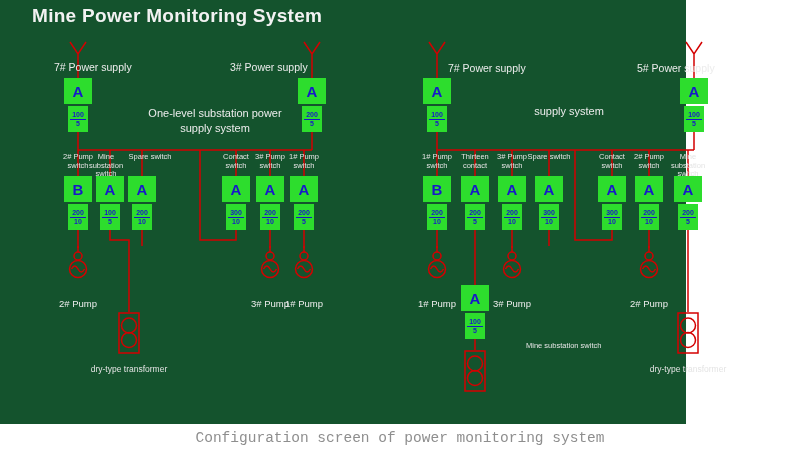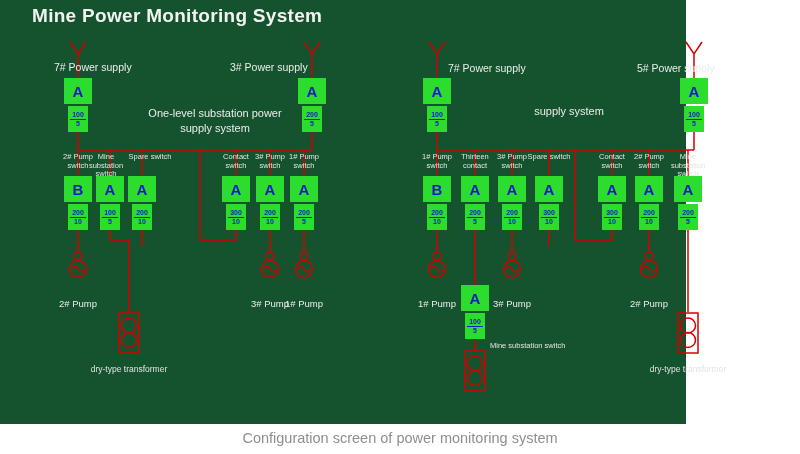--- a/index.html
+++ b/index.html
@@ -16,31 +16,31 @@
   #wiring{position:absolute;left:0;top:0;}
   #wiring path{stroke:var(--wire);stroke-width:1.5;fill:none;}
   #title{left:32px;top:5px;font-size:19px;font-weight:600;color:#f2f2f2;letter-spacing:.3px;}
   #clock{left:628px;top:12px;color:var(--ylw);font-family:"DejaVu Sans Mono",monospace;font-size:13px;font-weight:bold;letter-spacing:.5px;}
   #clock .t{margin-top:6px;}
   .syslbl{color:#ececec;font-size:11px;text-align:center;line-height:15px;width:206px;}
   .suplbl{color:#ececec;font-size:10.5px;white-space:nowrap;}
   .swlbl{width:46px;text-align:center;color:#e4e4e4;font-size:7.5px;line-height:8.5px;}
   .pumplbl{width:56px;text-align:center;color:#ececec;font-size:9.5px;white-space:nowrap;}
   .xfmrlbl{width:96px;text-align:center;color:#e4e4e4;font-size:8.5px;white-space:nowrap;}
-  .midlbl{color:#e4e4e4;font-size:7.5px;white-space:nowrap;}
+  .midlbl{color:#e4e4e4;font-size:7.5px;white-space:nowrap;margin-left:36px;}
   .unit{display:flex;flex-direction:column;align-items:center;width:28px;}
   .dev{width:28px;height:26px;background:var(--grn);color:var(--blu);
        font-weight:bold;font-size:15px;display:flex;align-items:center;justify-content:center;}
   .ct{width:20px;height:26px;margin-top:2px;background:var(--grn);color:var(--blu);
       font-weight:bold;font-size:7px;display:flex;flex-direction:column;align-items:center;justify-content:center;line-height:8px;}
   .ct .p{border-bottom:1px solid var(--blu);padding:0 2px;}
   .pump,.xfmr{position:absolute;}
   .pump *,.xfmr *{stroke:var(--wire);stroke-width:1.5;fill:none;}
   #caption{position:absolute;left:0;top:424px;width:800px;height:30px;background:#ffffff;
-           color:#8e8e8e;font-size:14.5px;text-align:center;line-height:28px;}
+           color:#8e8e8e;font-size:14.5px;text-align:center;line-height:28px;font-family:Liberation Mono, monospace;}
 </style>
 </head>
 <body>
 
 <div id="stage">
   <div id="screen">
 
     <svg id="wiring" width="800" height="424">
       <path d="M70,42 L78,54 L86,42 M78,54 L78,78"></path>
       <path d="M304,42 L312,54 L320,42 M312,54 L312,78"></path>

